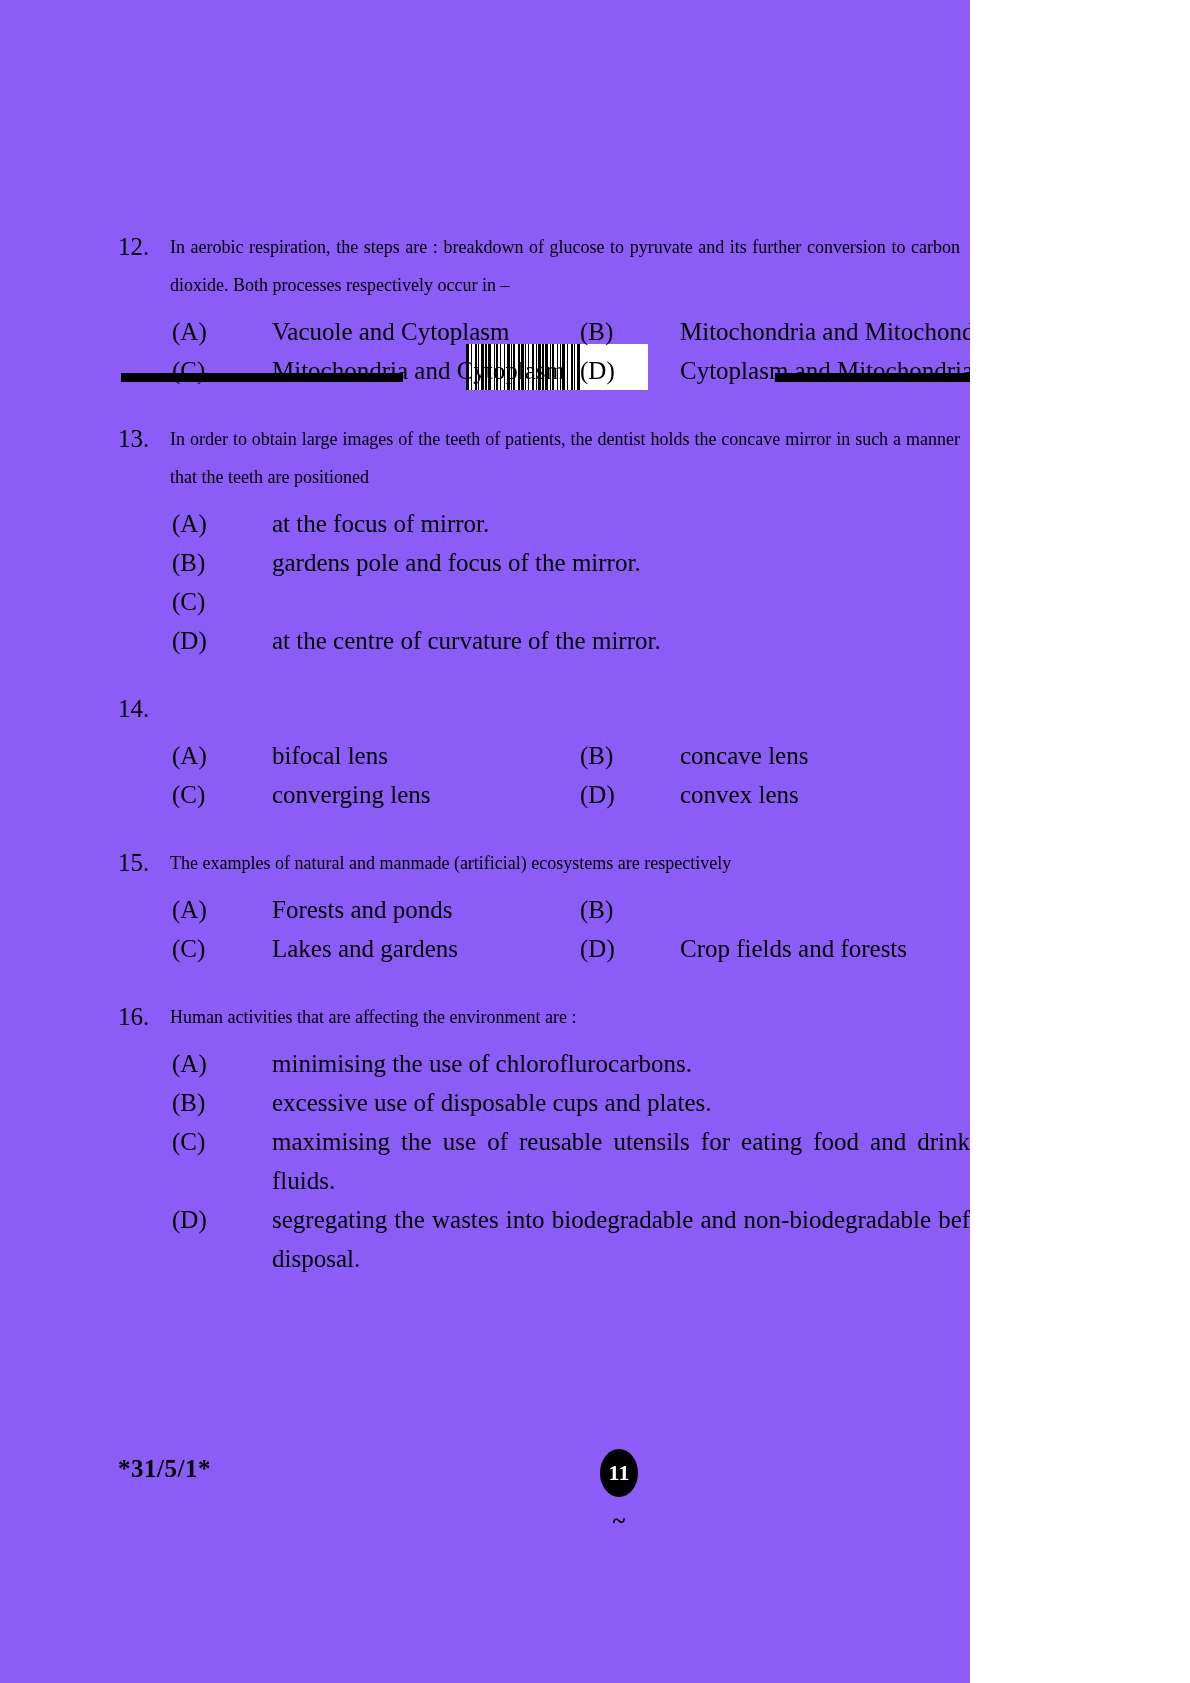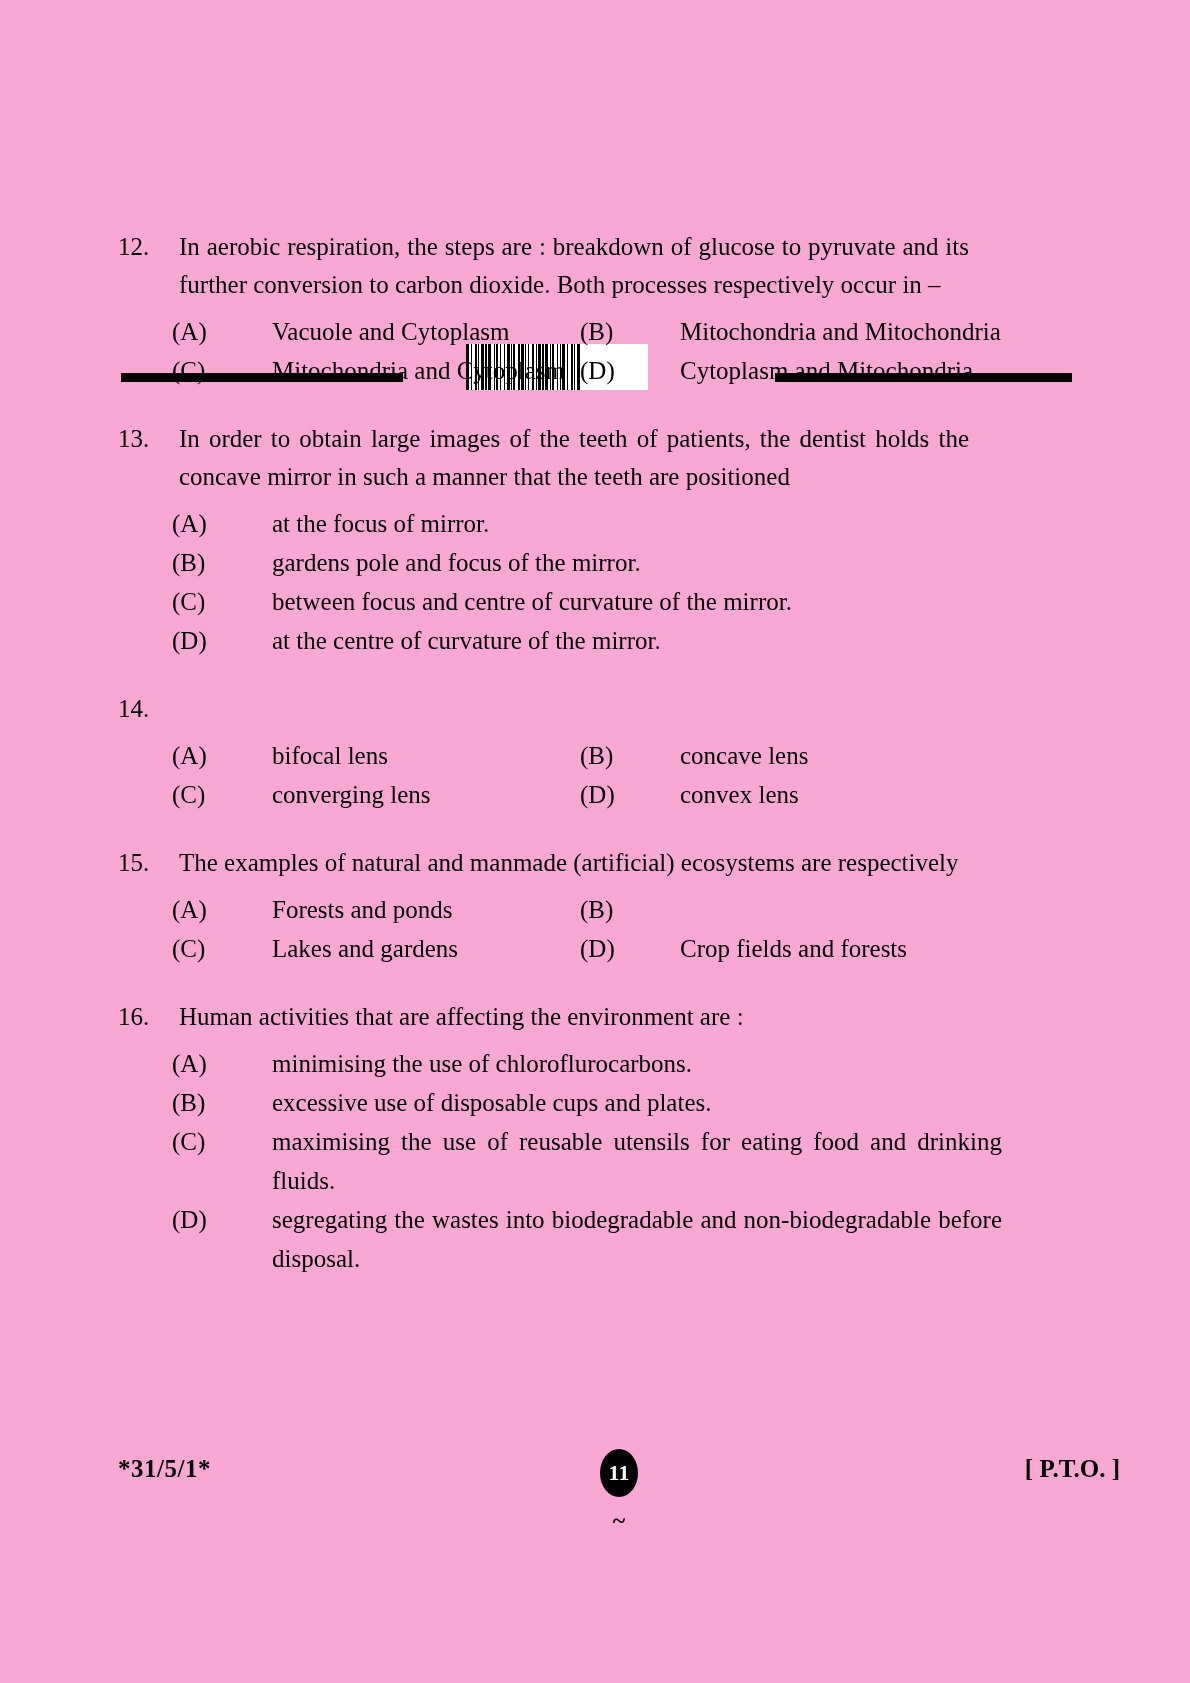--- a/index.html
+++ b/index.html
@@ -6,23 +6,23 @@
     margin: 0;
     padding: 0;
     background: #ffffff;
   }
   body {
     font-family: "Liberation Serif", "DejaVu Serif", serif;
     color: #000000;
   }
   .page {
     position: relative;
-    width: 1190px;
+    width: 970px;
     height: 1683px;
-    background: #f9a8d4;
+    background: #8b5cf6;
     overflow: hidden;
   }
 
   
   .header {
     position: absolute;
     left: 0;
     top: 168px;
     width: 1190px;
     height: 56px;
@@ -71,26 +71,25 @@
   .q-num {
     width: 52px;
     flex: 0 0 52px;
     text-align: left;
     padding-left: 118px;
     box-sizing: content-box;
     font-size: 25px;
     line-height: 38px;
   }
   .q-text {
-    font-size: 25px;
+    font-size: 18px;
     line-height: 38px;
     width: 790px;
     text-align: justify;
     text-justify: inter-word;
-    margin-left: 9px;
   }
   .q-text.nojust { text-align: left; }
 
   
   .opts { margin-top: 8px; }
 
   .opt-row {
     display: flex;
     align-items: flex-start;
   }
@@ -288,21 +287,20 @@
           </div>
           <div class="opt-row">
             <div class="opt">
               <span class="opt-label">(B)</span>
               <span class="opt-text">gardens pole and focus of the mirror.</span>
             </div>
           </div>
           <div class="opt-row">
             <div class="opt">
               <span class="opt-label">(C)</span>
-              <span class="opt-text">between focus and centre of curvature of the mirror.</span>
             </div>
           </div>
           <div class="opt-row">
             <div class="opt">
               <span class="opt-label">(D)</span>
               <span class="opt-text">at the centre of curvature of the mirror.</span>
             </div>
           </div>
         </div>
       </div>

